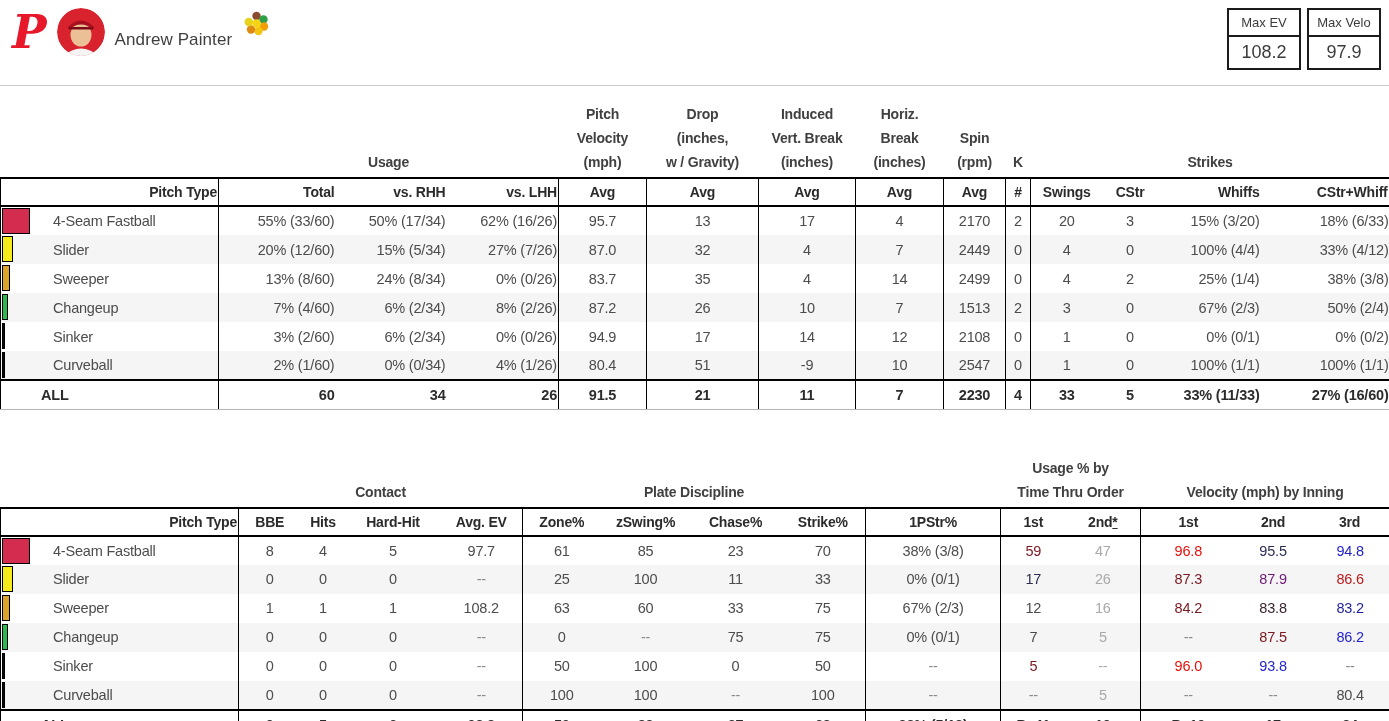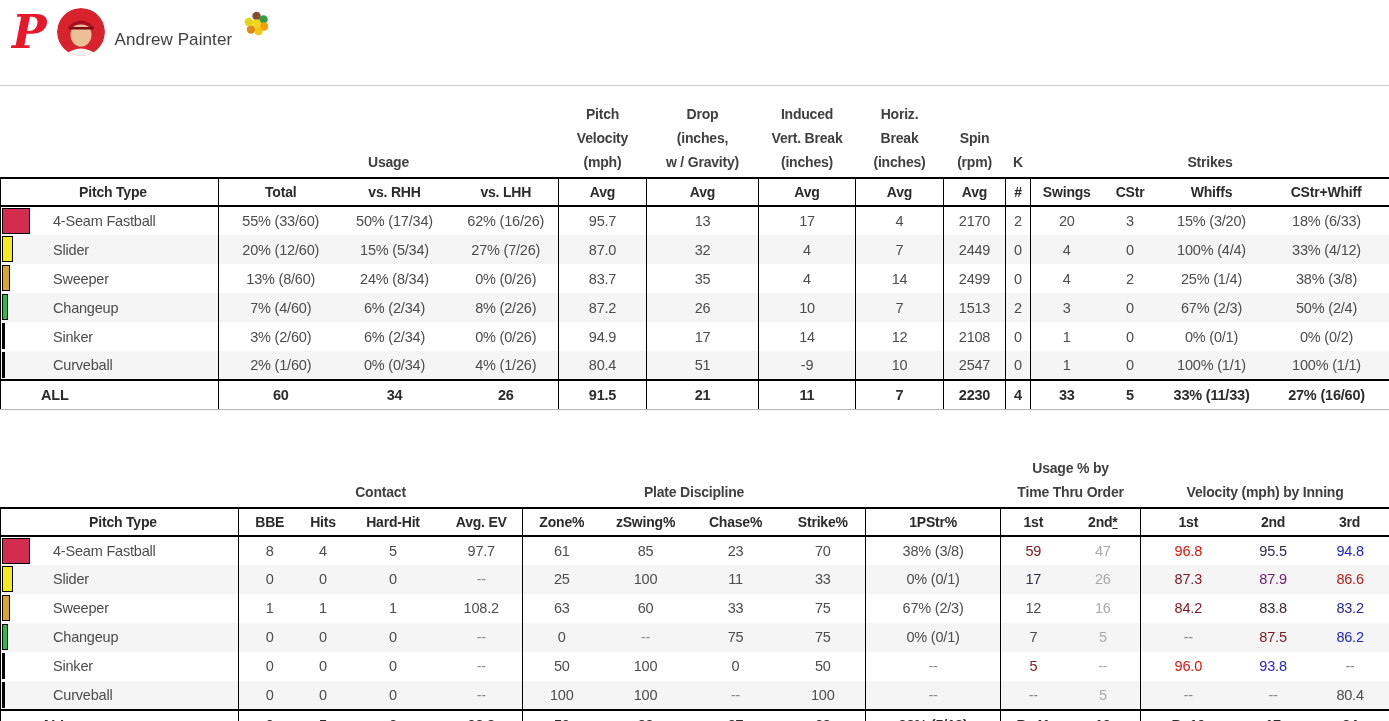--- a/index.html
+++ b/index.html
@@ -32,21 +32,21 @@
   tr.head-row td.col0{border-left:1px solid #000;}
   tr.head-row td.last{border-right:2px solid #d946ef;}
 
   tbody td{height:29px;font-size:14.5px;color:#4c4c4c;letter-spacing:-.2px;}
   tbody tr:nth-child(even){background:#f5f5f5;}
   tr.all-row td{border-top:2px solid #000;font-weight:bold;color:#2c2c2c;background:#fff;}
   #table1 tr.all-row td{border-bottom:1px solid #b5b5b5;}
 
   .col0{border-left:1px solid #000;}
   .bl{border-left:1px solid #000;}
-  .al{text-align:center;} .ac{text-align:center;}
+  .al{text-align:right;} .ac{text-align:center;}
   .pl8{padding-left:8px;} .pl6{padding-left:6px;} .pl4{padding-left:4px;}
   td.pitch{position:relative;text-align:left;padding-left:52px;}
   td.pitch-all{text-align:left;padding-left:40px;}
   .swatch{position:absolute;left:1px;top:1px;height:26px;border:1px solid #000;box-sizing:border-box;}
   .ul{text-decoration:underline;}
   .dash{color:#8a8a8a;}
 </style>
 </head>
 <body>
 
@@ -68,20 +68,30 @@
         <circle cx="12.5" cy="5" r="4.2" fill="#8a4b2e"></circle>
         <circle cx="19.5" cy="8.5" r="4.2" fill="#2f9e44"></circle>
         <circle cx="20" cy="15.5" r="4.2" fill="#f29f05"></circle>
         <circle cx="14.5" cy="20" r="4.2" fill="#f2c511"></circle>
         <circle cx="7" cy="18.5" r="4.2" fill="#e08a14"></circle>
         <circle cx="4.8" cy="11" r="4.2" fill="#e6d31a"></circle>
         <circle cx="12.5" cy="12.5" r="4.2" fill="#f5d414"></circle>
       </svg>
     </span>
   </div>
+  <div class="stat-boxes">
+    <div class="stat-box">
+      <div class="lbl">Max EV</div>
+      <div class="val">108.2</div>
+    </div>
+    <div class="stat-box">
+      <div class="lbl">Max Velo</div>
+      <div class="val">97.9</div>
+    </div>
+  </div>
 </div>
 
 <table class="data-table" id="table1">
     <colgroup>
       <col style="width: 218px;">
       <col style="width: 117px;">
       <col style="width: 111px;">
       <col style="width: 112px;">
       <col style="width: 88px;">
       <col style="width: 112px;">

